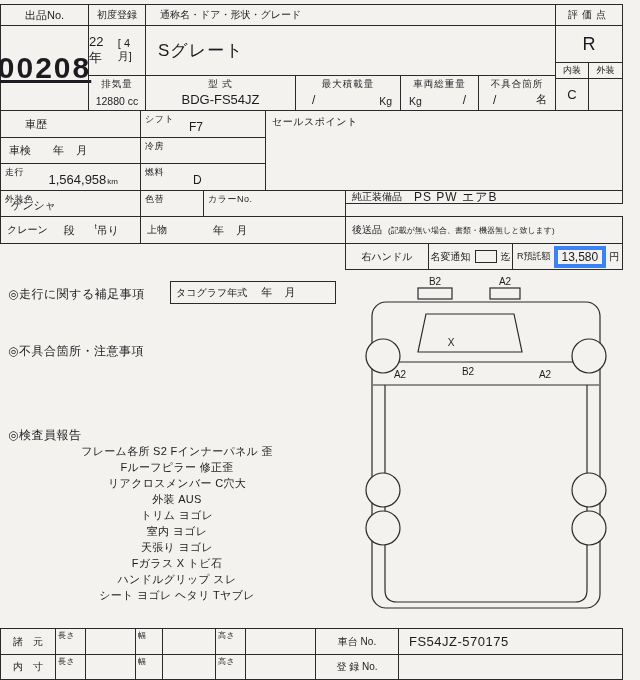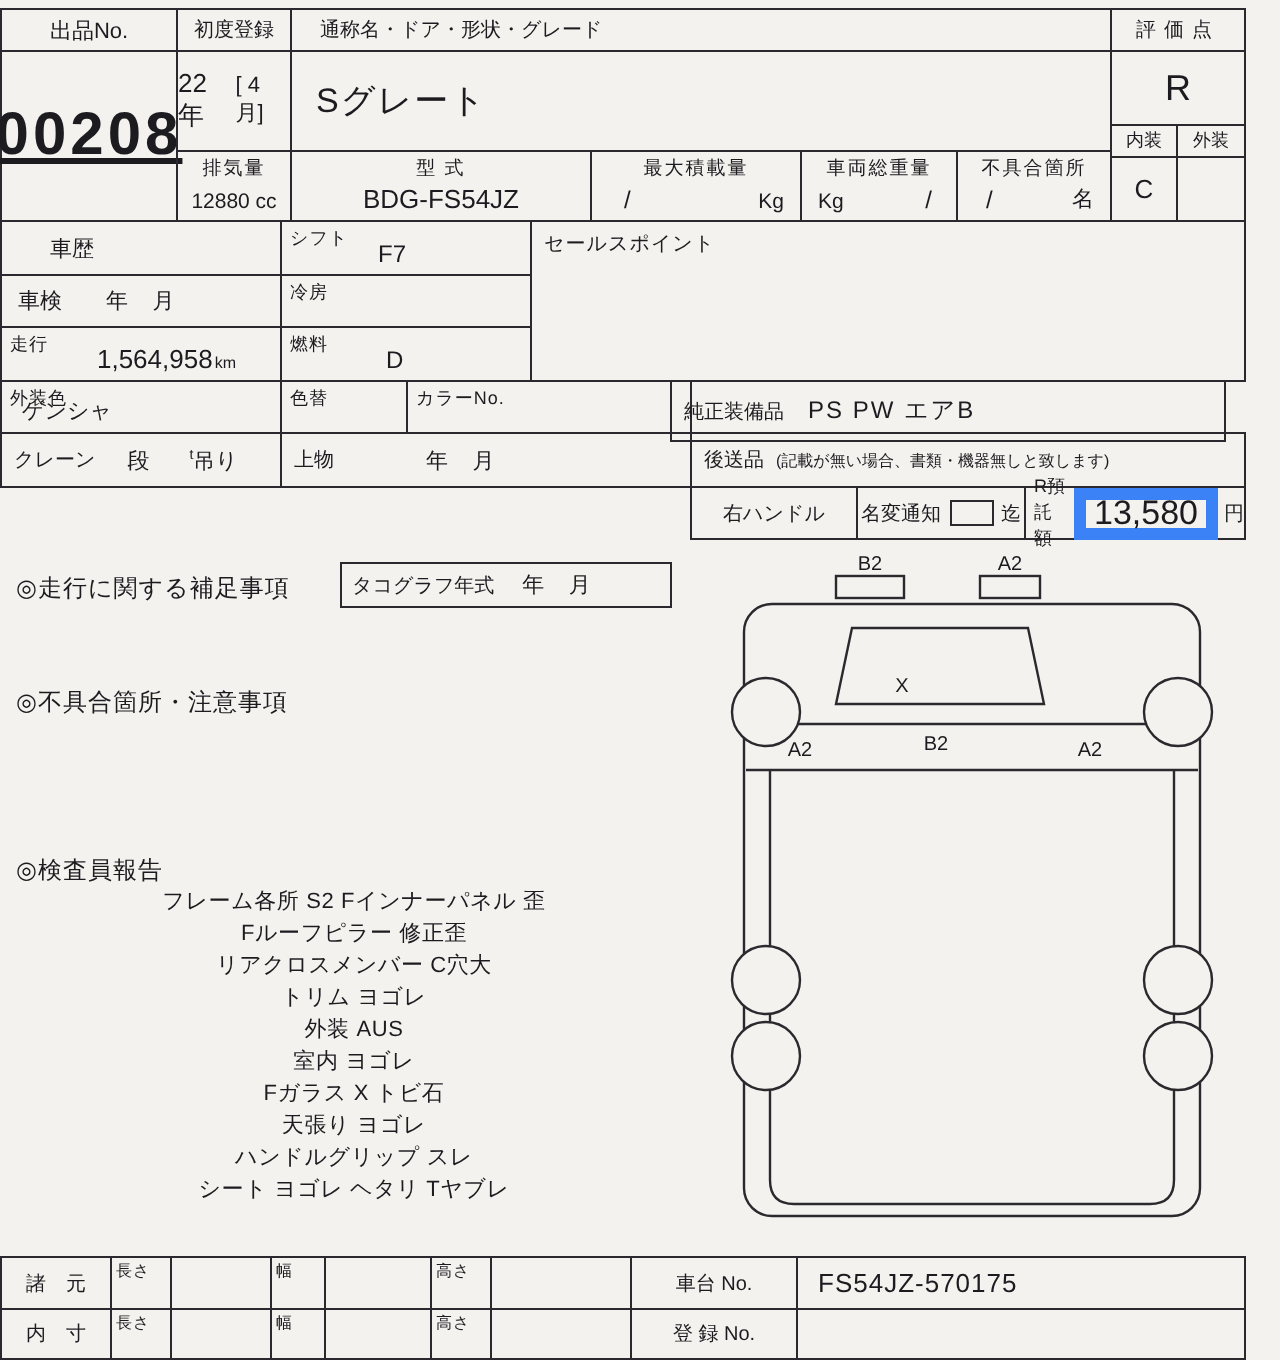--- a/index.html
+++ b/index.html
@@ -15,21 +15,21 @@
   .tc{position:absolute;top:2px;left:0;right:0;text-align:center;font-size:9.5px;letter-spacing:1px;}
   .bc{position:absolute;left:0;right:0;bottom:3px;text-align:center;}
   .bl{position:absolute;bottom:3px;left:10px;}
   .br{position:absolute;bottom:3px;right:8px;}
   .pre{white-space:pre;}
   .big{font-size:30px;font-weight:700;letter-spacing:2px;text-decoration:underline;}
   .rl{font-size:11px;height:16px;line-height:16px;letter-spacing:.3px;text-align:center;}
   .sect{font-size:12px;letter-spacing:.5px;}
   .unit{font-size:8px;margin-left:1px;}
   .minibox{display:inline-block;width:20px;height:11px;border:1px solid #2a2a2e;margin:0 4px;}
-  .valbox{display:inline-block;border:6px solid #3b82f6;padding:0 4px;margin:0 3px;font-size:17px;line-height:14px;}
+  .valbox{display:inline-block;border:4px solid #3b82f6;padding:0 4px;margin:0 3px;font-size:12px;line-height:14px;}
   .supt{font-size:7px;vertical-align:super;}
   svg text{font-family:"Liberation Sans","DejaVu Sans",sans-serif;fill:#1c1c20;}
 </style>
 </head>
 <body>
 
 <div class="sheet">
 
   <div class="c fc" style="left:0px;top:4px;width:89px;height:22px;font-size:11px">出品No.</div>
   <div class="c fc big" style="left:0px;top:25px;width:89px;height:86px">00208</div>
@@ -105,21 +105,21 @@
   <div class="c" style="left:0px;top:190px;width:141px;height:27px">
     <span class="tl">外装色</span>
     <span class="bl" style="font-size:11px">ゲンシャ</span>
   </div>
   <div class="c" style="left:140px;top:190px;width:64px;height:27px">
     <span class="tl">色替</span>
   </div>
   <div class="c" style="left:203px;top:190px;width:143px;height:27px">
     <span class="tl">カラーNo.</span>
   </div>
-  <div class="c f" style="left:335px;top:190px;width:278px;height:31px;padding-left:6px">
+  <div class="c f" style="left:345px;top:190px;width:278px;height:14px;padding-left:6px">
     <span style="font-size:10px">純正装備品</span>
     <span style="font-size:12px;margin-left:12px;letter-spacing:1px">PS PW エアB</span>
   </div>
 
   <div class="c f" style="left:0px;top:216px;width:141px;height:28px">
     <span style="padding-left:6px;font-size:10px">クレーン</span>
     <span style="margin-left:16px;font-size:11px">段</span>
     <span style="margin-left:20px;font-size:11px"><span class="supt">t</span><span>吊り</span></span>
   </div>
   <div class="c f" style="left:140px;top:216px;width:206px;height:28px">
@@ -149,25 +149,25 @@
     <span class="pre" style="font-size:11px;margin-left:14px">年    月</span>
   </div>
 
   <div class="n sect" style="left:8px;top:343px">◎不具合箇所・注意事項</div>
 
   <div class="n sect" style="left:8px;top:427px">◎検査員報告</div>
   <div class="n" style="left:27px;top:443px;width:300px">
     <div class="rl">フレーム各所 S2 Fインナーパネル 歪</div>
     <div class="rl">Fルーフピラー 修正歪</div>
     <div class="rl">リアクロスメンバー C穴大</div>
+    <div class="rl">外装 AUS</div>
     <div class="rl">トリム ヨゴレ</div>
-    <div class="rl">外装 AUS</div>
     <div class="rl">室内 ヨゴレ</div>
+    <div class="rl">天張り ヨゴレ</div>
     <div class="rl">Fガラス X トビ石</div>
-    <div class="rl">天張り ヨゴレ</div>
     <div class="rl">ハンドルグリップ スレ</div>
     <div class="rl">シート ヨゴレ ヘタリ Tヤブレ</div>
   </div>
 
   <svg class="n" style="left:345px;top:272px" width="278" height="352" viewBox="0 0 278 352">
     <g fill="none" stroke="#2a2a2e" stroke-width="1.2">
       <rect x="27" y="30" width="228" height="306" rx="14"></rect>
       <rect x="73" y="16" width="34" height="11"></rect>
       <rect x="145" y="16" width="30" height="11"></rect>
       <polygon points="81,42 169,42 177,80 73,80"></polygon>

